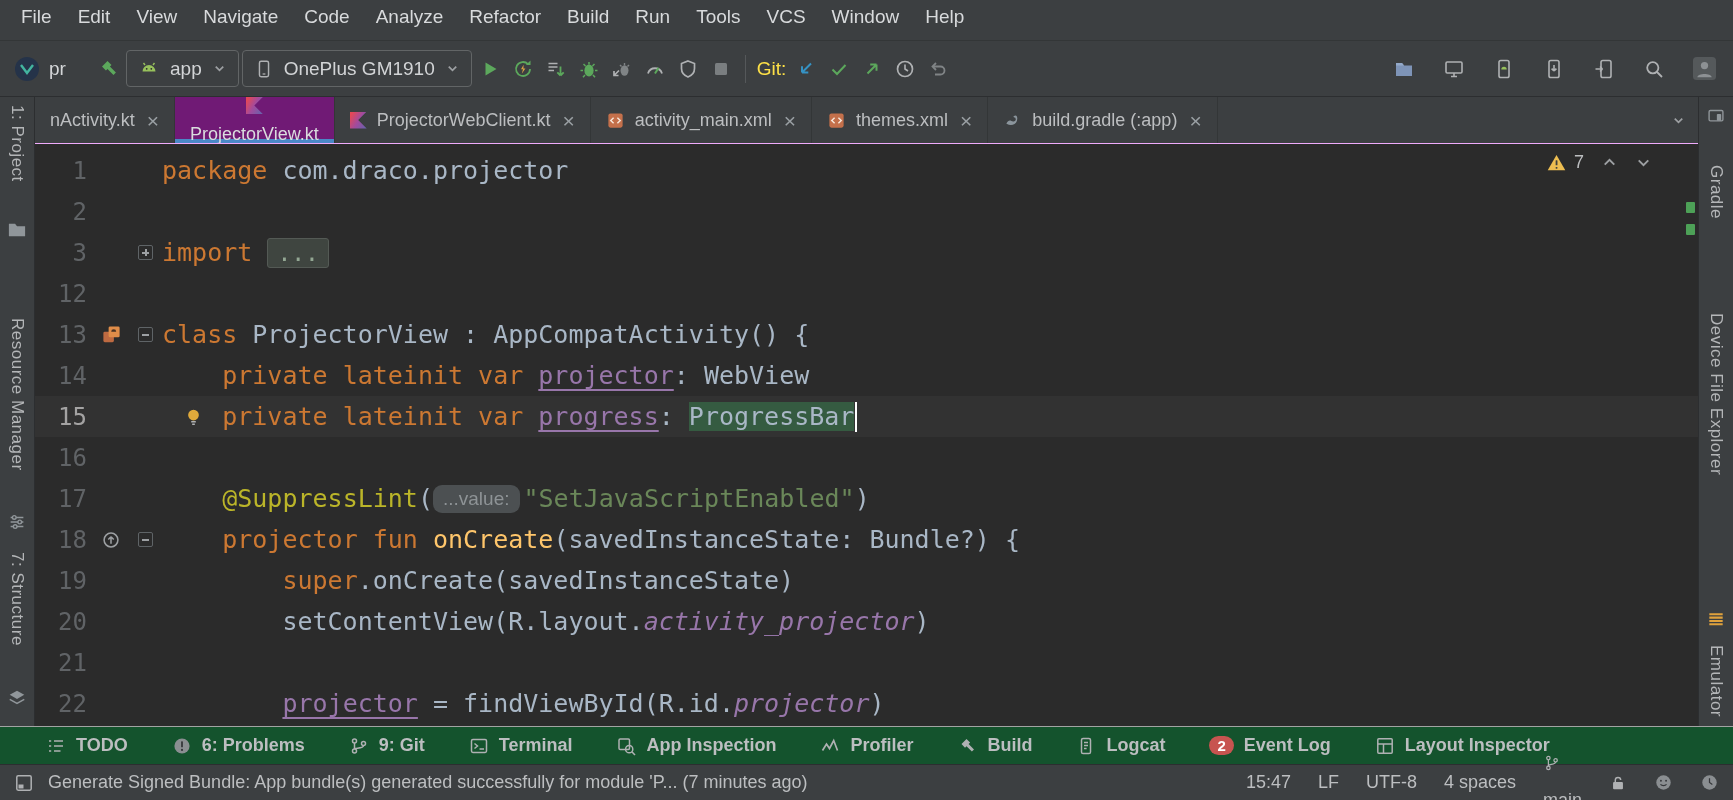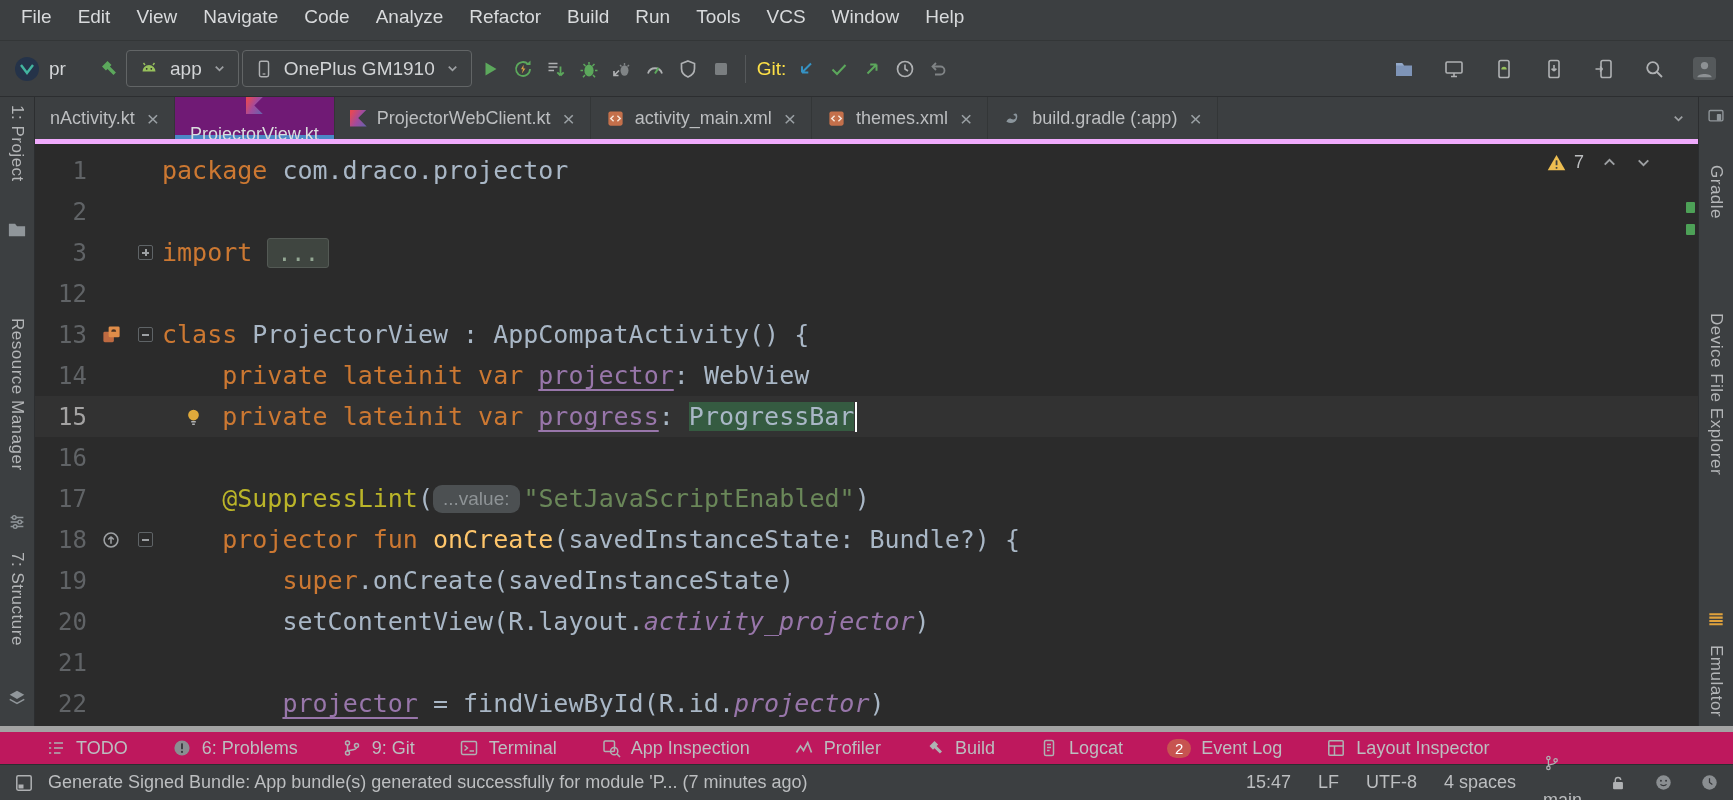--- a/index.html
+++ b/index.html
@@ -28,21 +28,21 @@
   .main-row { flex:1 1 auto; display:flex; min-height:0; }
   .stripe { width:35px; background:#3c3f41; position:relative; flex:0 0 auto; }
   .left-stripe { border-right:1px solid #2c2e30; }
   .right-stripe { border-left:1px solid #2c2e30; }
   .vlabel { position:absolute; left:50%; transform:translateX(-50%); writing-mode:vertical-rl; color:#b4b6b8; font-size:17px; letter-spacing:.5px; white-space:nowrap; cursor:default; }
   .stripe-icon { position:absolute; left:50%; transform:translateX(-50%); }
 
   .center { flex:1 1 auto; display:flex; flex-direction:column; min-width:0; }
 
   
-  .tabbar { height:47px; background:#3c3f41; display:flex; align-items:stretch; border-bottom:5px solid #f0abfc; flex:0 0 auto; }
+  .tabbar { height:47px; background:#3c3f41; display:flex; align-items:stretch; border-bottom:1px solid #f0abfc; flex:0 0 auto; }
   .tabs { display:flex; align-items:stretch; overflow:hidden; flex:1 1 auto; }
   .tab { display:flex; align-items:center; gap:10px; padding:0 15px; font-size:18px; color:#bcbec0; border-right:1px solid #333637; white-space:nowrap; cursor:default; }
   .tab.active { background:#701a75; color:#dadcde; box-shadow:inset 0 -4px 0 #4a88c7;flex-direction:column; }
   .tab-close { color:#9a9fa4; color:#9aa0a4; font-size:21px; line-height:1; padding-left:2px; }
   .tab-extra { display:flex; align-items:center; padding:0 12px; gap:12px; }
   .kt-icon { width:17px; height:17px; display:inline-block; flex:0 0 auto;
      background:linear-gradient(120deg,#e44857 10%,#a24b9d 50%,#6d5faa 90%);
      clip-path:polygon(0 0,100% 0,50% 50%,100% 100%,0 100%); }
 
   
@@ -73,21 +73,21 @@
   .tok-caret { display:inline-block; width:2px; height:30px; background:#ffffff; margin-left:1px; }
   .bulb { position:absolute; left:148px; top:50%; transform:translateY(-50%); }
 
   .inspect { position:absolute; top:8px; right:46px; display:flex; align-items:center; gap:17px; }
   .warn-group { display:flex; align-items:center; gap:7px; }
   .wcount { color:#bcbec0; font-size:18px; font-family:"Liberation Sans",sans-serif; }
   .estripe { position:absolute; right:0; top:0; bottom:0; width:15px; }
   .emark { position:absolute; right:3px; width:9px; height:11px; border-radius:1px; background:#4da157; }
 
   
-  .twbar { height:38px; background:#be185d; border-top:6px solid #a3a3a3; display:flex; align-items:center; padding:0 24px; flex:0 0 auto; }
+  .twbar { height:38px; background:#14532d; border-top:1px solid #a3a3a3; display:flex; align-items:center; padding:0 24px; flex:0 0 auto;font-weight:bold; }
   .tw-item { display:flex; align-items:center; gap:10px; height:100%; padding:0 22px; color:#bcbec0; font-size:18px; white-space:nowrap; cursor:default; }
   .tw-badge { background:#c75450; color:#ffffff; font-size:15px; border-radius:10px; padding:1px 8px; line-height:17px; }
 
   
   .statusbar { height:36px; background:#3c3f41; border-top:1px solid #2c2e30; display:flex; align-items:center; padding:0 14px; flex:0 0 auto; font-size:18px; color:#bcbec0; }
   .sb-left { display:flex; align-items:center; gap:14px; flex:1 1 auto; min-width:0; }
   .sb-msg { white-space:nowrap; overflow:hidden; text-overflow:ellipsis; }
   .sb-right { display:flex; align-items:center; gap:27px; white-space:nowrap; }
   .sb-branch { display:flex; align-items:flex-start; gap:18px;flex-direction:column; }
 </style>

